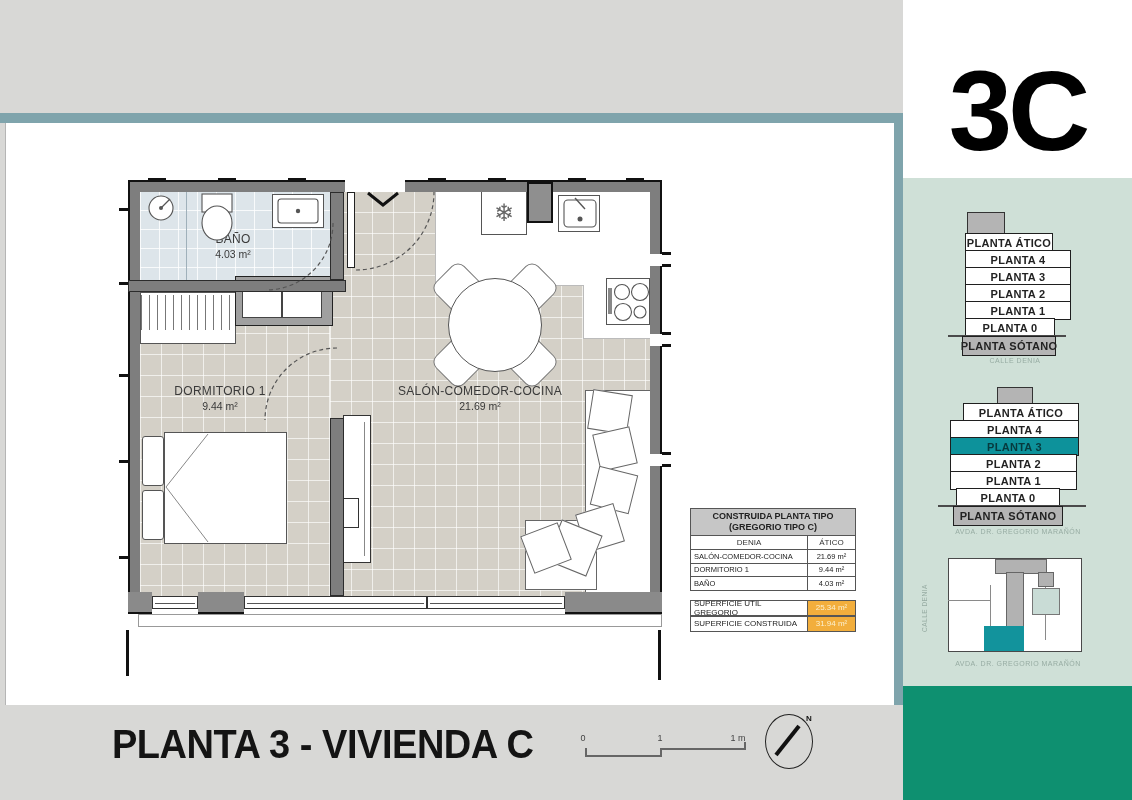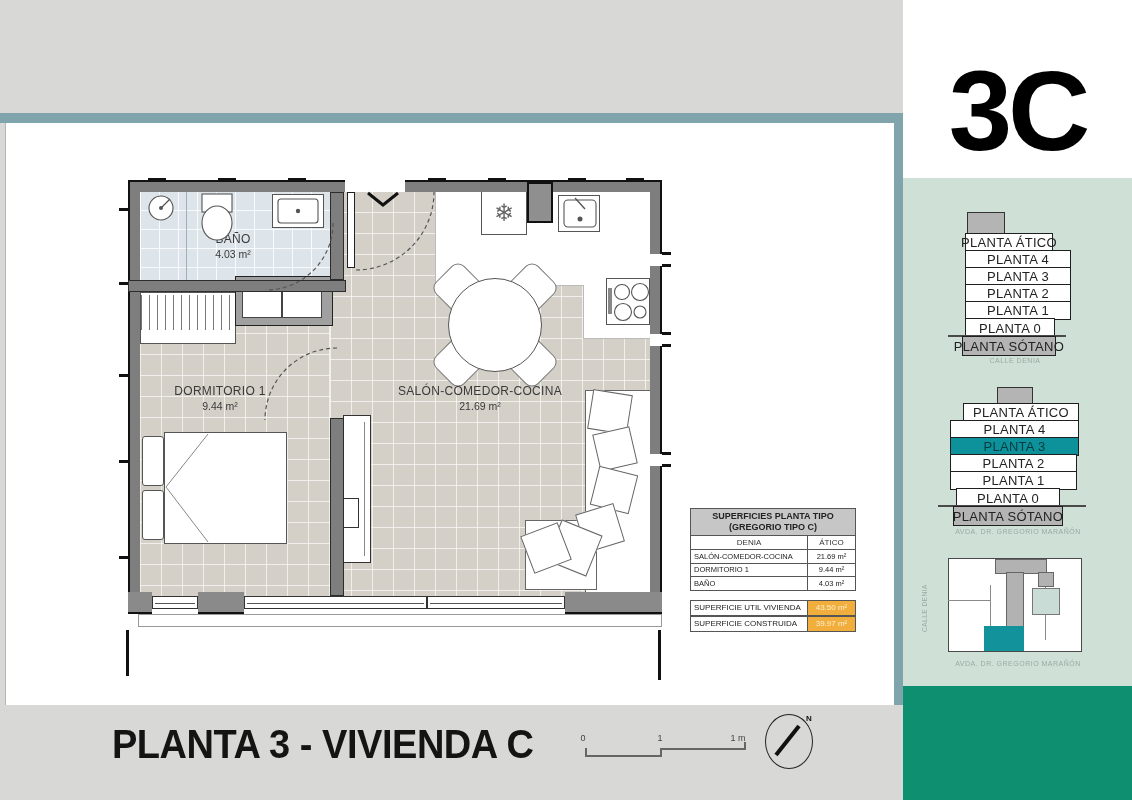--- a/index.html
+++ b/index.html
@@ -12,21 +12,21 @@
   #panel{left:5px;top:123px;width:888px;height:582px;background:#ffffff;border-left:1px solid #b5b5b5;}
 
   
   #sb-white{left:903px;top:0;width:229px;height:178px;background:#ffffff;}
   #sb-green{left:903px;top:178px;width:229px;height:508px;background:#cfe0d7;}
   #sb-dark{left:903px;top:686px;width:229px;height:114px;background:#0e9070;}
   #unit3c{left:903px;top:42px;width:229px;height:136px;display:flex;align-items:center;justify-content:center;
           font-size:114px;font-weight:700;letter-spacing:-4px;color:#000;}
 
   .srow{background:#fff;border:1px solid #1f1f1f;display:flex;align-items:center;justify-content:center;
-        font-size:13px;font-weight:400;color:#222;letter-spacing:.3px;white-space:nowrap;}
+        font-size:11px;font-weight:700;color:#222;letter-spacing:.3px;white-space:nowrap;}
   .scap{background:#b4b4b4;border:1px solid #333;}
   .sgray{background:#b4b4b4 !important;}
   .shl{background:#0d929b !important;color:#073a3e !important;}
   .sground{background:#4a4a4a;height:2px;}
   .scaption{font-size:7px;color:#97aca3;text-align:center;letter-spacing:.5px;white-space:nowrap;}
 
   #s1cap{left:967px;top:212px;width:36px;height:21px;}
   #s1r0{left:965px;top:233px;width:86px;height:17px;}
   #s1r1{left:965px;top:250px;width:104px;height:17px;}
   #s1r2{left:965px;top:267px;width:104px;height:17px;}
@@ -315,47 +315,47 @@
     <circle cx="452" cy="41" r="2.5" fill="#555"></circle>
     <circle cx="170" cy="33" r="2.2" fill="#555"></circle>
     <circle cx="33" cy="30" r="2" fill="#555"></circle>
     <path d="M 447 20 L 457 31" stroke="#555" stroke-width="1.4"></path>
     <path d="M 33 30 L 42 21" stroke="#555" stroke-width="1.2"></path>
   </svg>
 </div>
 
 <div class="abs" id="stable">
   <div class="t-title">
-    <div>SUPERFICIES PLANTA TIPO</div>
+    <div>CONSTRUIDA PLANTA TIPO</div>
     <div>(GREGORIO TIPO C)</div>
   </div>
   <div class="t-subhead">
     <div class="t-name">DENIA</div>
     <div class="t-val">ÁTICO</div>
   </div>
   <div class="t-row">
     <div class="t-name">SALÓN-COMEDOR-COCINA</div>
     <div class="t-val">21.69 m²</div>
   </div>
   <div class="t-row">
     <div class="t-name">DORMITORIO 1</div>
     <div class="t-val">9.44 m²</div>
   </div>
   <div class="t-row">
     <div class="t-name">BAÑO</div>
     <div class="t-val">4.03 m²</div>
   </div>
   <div class="t-gap"></div>
   <div class="t-total">
-    <div class="t-name">SUPERFICIE UTIL VIVIENDA</div>
-    <div class="t-val">43.50 m²</div>
+    <div class="t-name">SUPERFICIE UTIL GREGORIO</div>
+    <div class="t-val">25.34 m²</div>
   </div>
   <div class="t-total">
     <div class="t-name">SUPERFICIE CONSTRUIDA</div>
-    <div class="t-val">39.97 m²</div>
+    <div class="t-val">31.94 m²</div>
   </div>
 </div>
 
 <div class="abs" id="sb-white"></div>
 <div class="abs" id="sb-green"></div>
 <div class="abs" id="sb-dark"></div>
 <div class="abs" id="unit3c">3C</div>
 
 <div class="abs scap" id="s1cap"></div>
 <div class="abs srow" id="s1r0">PLANTA ÁTICO</div>

